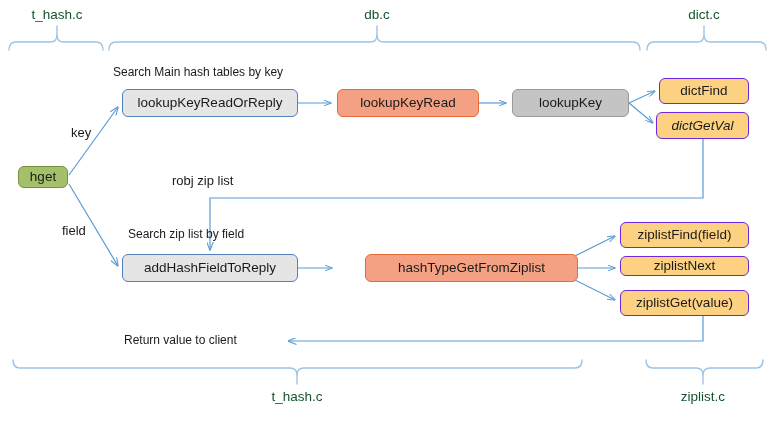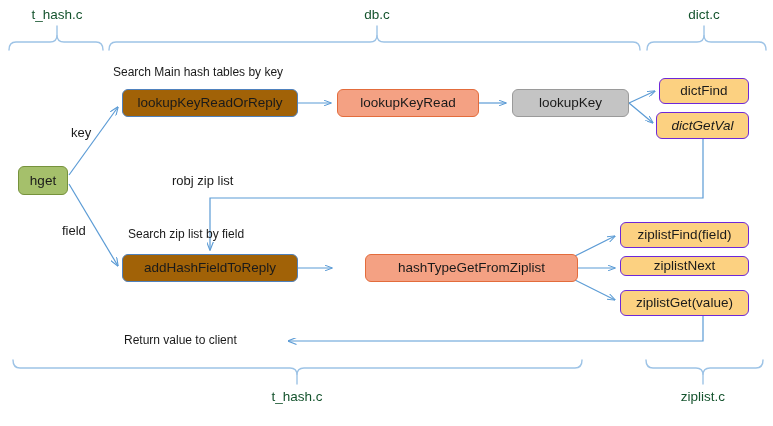--- a/index.html
+++ b/index.html
@@ -29,21 +29,21 @@
     display: flex;
     align-items: center;
     justify-content: center;
     border-radius: 6px;
     font-size: 13.5px;
     color: #1a1a1a;
     white-space: nowrap;
     line-height: 1;
   }
   .node.blue {
-    background: #a16207;
+    background: #e5e5e5;
     border: 1px solid #4f81bd;
   }
   .node.orange {
     background: #f4a183;
     border: 1px solid #e36c3c;
   }
   .node.gray {
     background: #c4c4c4;
     border: 1px solid #9a9a9a;
   }
@@ -148,21 +148,21 @@
   <div class="brace-label" style="left:704px; top:8px;">dict.c</div>
 
   <div class="caption" style="left:113px; top:66px;">Search Main hash tables by key</div>
   <div class="caption" style="left:128px; top:228px;">Search zip list by field</div>
   <div class="caption" style="left:124px; top:334px;">Return value to client</div>
 
   <div class="edge-label" style="left:71px; top:126px;">key</div>
   <div class="edge-label" style="left:62px; top:224px;">field</div>
   <div class="edge-label" style="left:172px; top:174px;">robj zip list</div>
 
-  <div class="node green" style="left:18px; top:166px; width:50px; height:29px;">hget</div>
+  <div class="node green" style="left:18px; top:166px; width:50px; height:22px;">hget</div>
 
   <div class="node blue" style="left:122px; top:89px; width:176px; height:28px;">lookupKeyReadOrReply</div>
 
   <div class="node orange" style="left:337px; top:89px; width:142px; height:28px;">lookupKeyRead</div>
 
   <div class="node gray" style="left:512px; top:89px; width:117px; height:28px;">lookupKey</div>
 
   <div class="node yellow" style="left:659px; top:78px; width:90px; height:26px;">dictFind</div>
 
   <div class="node yellow" style="left:656px; top:112px; width:93px; height:27px;font-style:italic;">dictGetVal</div>

